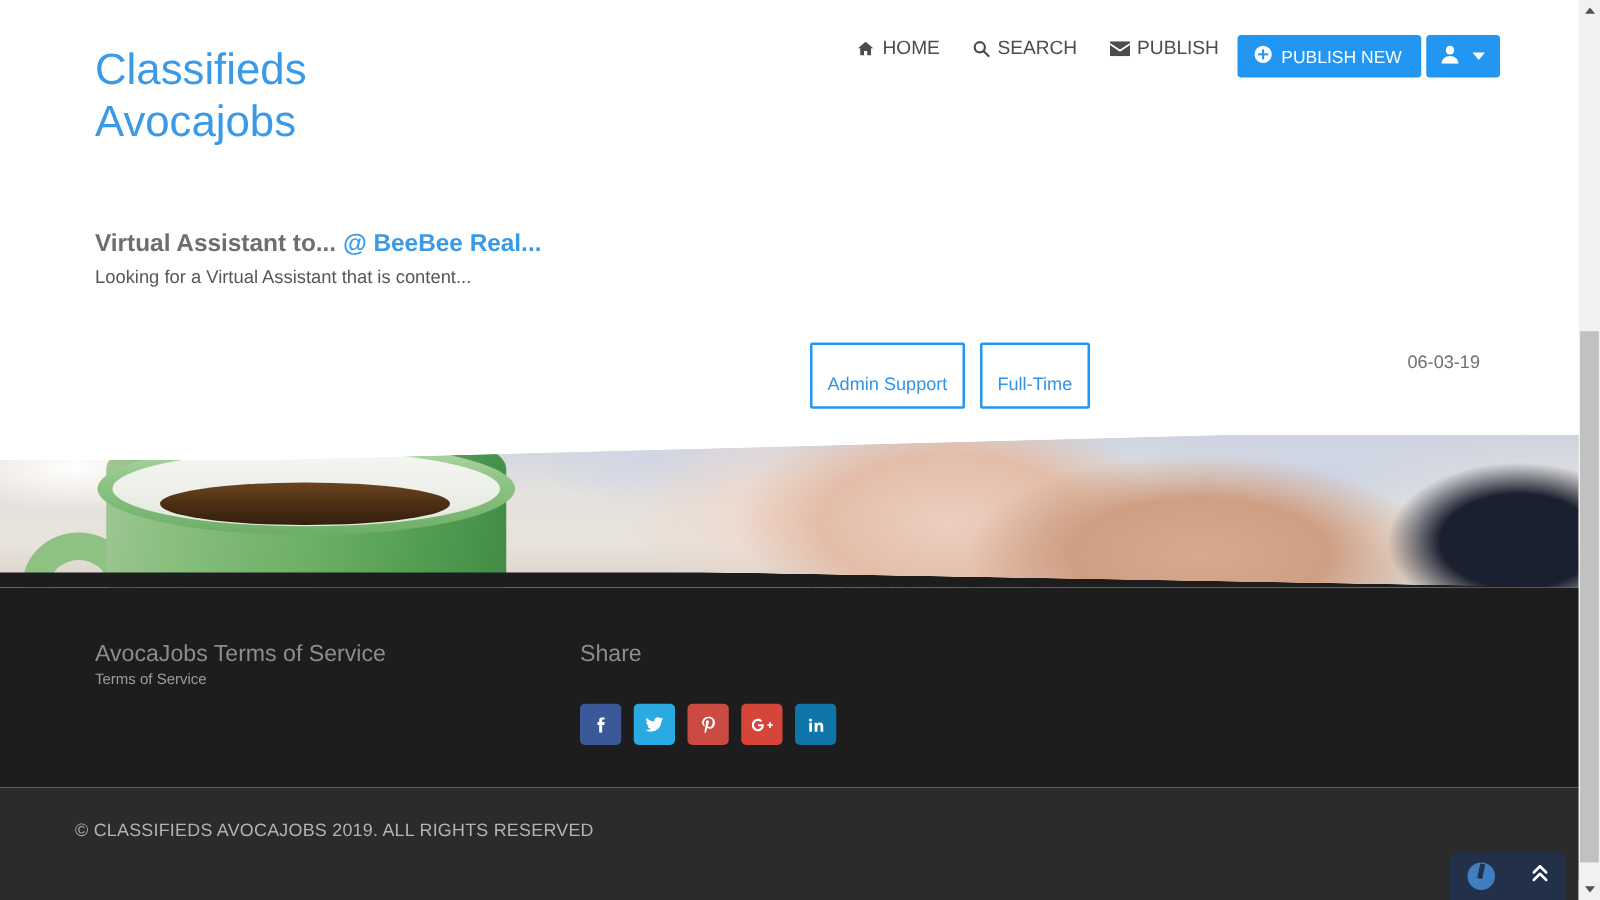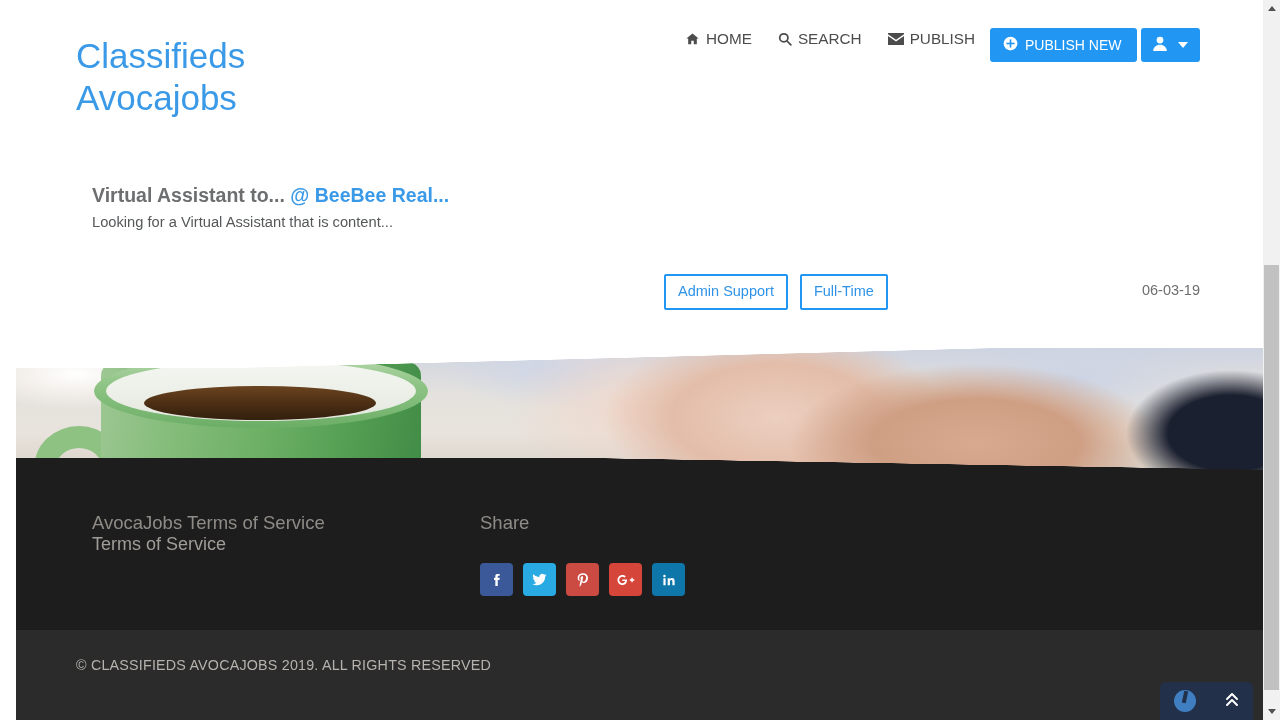--- a/index.html
+++ b/index.html
@@ -16,21 +16,21 @@
     position: relative;
     width: 1280px;
     height: 720px;
     overflow: hidden;
     background: #ffffff;
   }
 
   
   .page {
     position: absolute;
-    left: 16px;
+    left: 0;
     top: 0;
     width: 1263px;
     height: 720px;
     background: #ffffff;
   }
 
   
   .listings {
     position: absolute;
     left: 0;
@@ -83,21 +83,21 @@
     display: flex;
     gap: 12px;
   }
 
   .tag {
     border: 2px solid #2196f3;
     color: #2f93e8;
     background: #ffffff;
     font-size: 14.5px;
     line-height: 1;
-    padding: 8px 12px 9px 12px;
+    padding: 25px 12px 9px 12px;
     border-radius: 2px;
     white-space: nowrap;
   }
 
   .job-date {
     position: absolute;
     right: 79px;
     top: 2px;
     font-size: 14.5px;
     color: #6d6e70;
@@ -238,21 +238,21 @@
 
   .footer-heading {
     font-size: 18.5px;
     color: #8f8c87;
     font-weight: normal;
     line-height: 22px;
   }
 
   .footer-link {
     display: inline-block;
-    font-size: 18px;
+    font-size: 12px;
     color: #a09d98;
     text-decoration: none;
   }
 
   .social-row {
     display: flex;
     gap: 10px;
     margin-top: 29px;
   }
 

